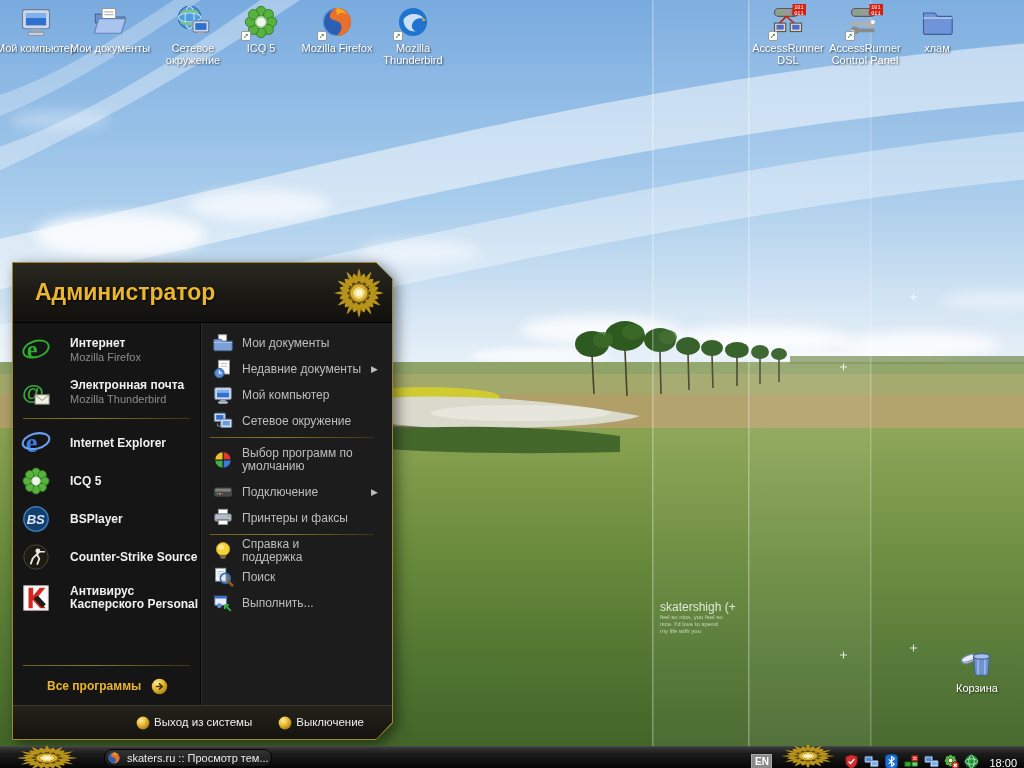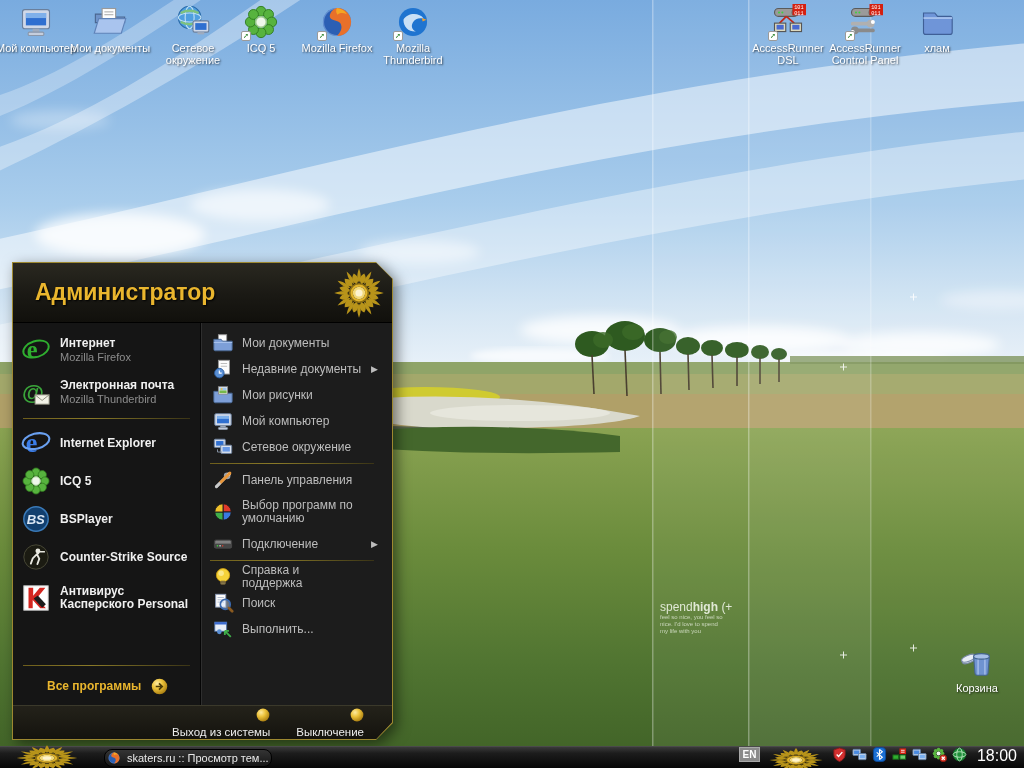--- a/index.html
+++ b/index.html
@@ -3,21 +3,21 @@
 <meta charset="utf-8">
 <style>
   * { margin:0; padding:0; box-sizing:border-box; }
   html,body { width:1024px; height:768px; overflow:hidden; font-family:"Liberation Sans",sans-serif; }
   .desktop { position:relative; width:1024px; height:768px; overflow:hidden; background:#7fb0e2; }
   .bg-svg { position:absolute; left:0; top:0; z-index:0; }
 
   
   .watermark { position:absolute; left:660px; top:600px; z-index:1; color:#eef3e6; opacity:.9; }
   .wm-title { font-size:12px; }
-  .wm-title b { font-weight:bold; }
+  .wm-title b { font-weight:normal; }
   .wm-lines { font-size:6px; line-height:7px; opacity:.8; }
 
   
   .d-icon { position:absolute; width:78px; display:flex; flex-direction:column; align-items:center; z-index:2; cursor:default; }
   .d-icon .glyph { position:relative; width:36px; height:36px; }
   .d-icon svg.main { width:36px; height:36px; }
   .badge { position:absolute; left:-2px; bottom:-1px; width:10px; height:10px; background:#fff; border:1px solid #9a9a9a; border-radius:2px; font-size:7px; line-height:8px; text-align:center; color:#1a7a1a; }
   .d-label { margin-top:2px; font-size:11px; color:#fff; text-align:center; text-shadow:1px 1px 2px rgba(0,0,0,.65); line-height:12px; }
   .nw .d-label { white-space:nowrap; }
 
@@ -26,52 +26,52 @@
   .menu-gold { position:absolute; inset:0; background:#9d8830; clip-path:polygon(0 0,364px 0,381px 17px,381px 461px,364px 478px,0 478px); }
   .menu-inner { position:absolute; inset:1px; background:#161616; clip-path:polygon(0 0,363px 0,379px 16px,379px 459px,363px 476px,0 476px); display:flex; flex-direction:column; }
   .m-header { position:relative; height:60px; background:linear-gradient(180deg,#2a2820 0%,#1a1914 55%,#11100c 100%); border-bottom:1px solid #000; flex:0 0 auto; }
   .m-user { position:absolute; left:22px; top:16px; font-size:23px; font-weight:bold; color:#eab62e; text-shadow:1px 1px 2px #000; }
   .m-header .hdr-sun { position:absolute; right:6px; top:3px; width:54px; height:54px; }
   .m-cols { flex:1; display:flex; min-height:0; }
   .m-left { width:187px; background:#151515; padding:6px 0 4px 8px; display:flex; flex-direction:column; }
   .m-div { width:2px; background:#050505; border-right:1px solid #2e2e2e; }
   .m-right { flex:1; background:#1c1c1c; padding:7px 4px 2px 6px; display:flex; flex-direction:column; }
 
-  .l-item { display:flex; align-items:center; gap:9px; height:40px; flex:0 0 auto; cursor:pointer; }
+  .l-item { display:flex; align-items:center; gap:19px; height:40px; flex:0 0 auto; cursor:pointer; }
   .l-item.h42 { height:42px; } .l-item.h44 { height:44px; }
   .l-item svg { width:30px; height:30px; flex:0 0 auto; }
   .l-label { font-size:12px; font-weight:bold; color:#f0f0f0; line-height:13px; }
   .l-sub { font-size:11px; color:#8d8d8d; margin-top:1px; }
   .sep { height:1px; margin:5px 10px 5px 2px; background:linear-gradient(90deg,#6d5e1c,#8a7a28 40%,#3a3416); flex:0 0 auto; }
   .spacer { flex:1; }
   .allprog { display:flex; align-items:center; gap:10px; height:30px; padding-left:26px; cursor:pointer; flex:0 0 auto; }
   .allprog .ap-label { font-size:12px; font-weight:bold; color:#eab62e; }
   .allprog svg { width:17px; height:17px; }
 
   .r-item { display:flex; align-items:center; gap:8px; height:26px; flex:0 0 auto; cursor:pointer; position:relative; padding-left:4px; }
   .r-item.h38 { height:38px; }
   .r-item svg { width:22px; height:22px; flex:0 0 auto; }
   .r-label { font-size:12px; color:#bdbdbd; line-height:13px; max-width:120px; }
   .r-item .sub-arrow { position:absolute; right:10px; color:#bdbdbd; font-size:9px; }
   .m-footer { flex:0 0 34px; background:linear-gradient(180deg,#24221a,#14130e); border-top:1px solid #3b392b; display:flex; align-items:center; justify-content:flex-end; gap:26px; padding-right:28px; }
-  .pw-btn { display:flex; align-items:flex-end; gap:4px; cursor:pointer;flex-direction:column; }
+  .pw-btn { display:flex; align-items:flex-start; gap:4px; cursor:pointer; }
   .pw-btn svg { width:14px; height:14px; }
   .pw-btn span { font-size:11.5px; color:#ededed; }
 
   
   .taskbar { position:absolute; left:0; bottom:0; width:1024px; height:22px; background:linear-gradient(180deg,#3a3a3a 0%,#1c1c1c 30%,#060606 100%); border-top:1px solid #4a4a4a; z-index:10; }
   .start-sun { position:absolute; left:14px; top:-3px; width:66px; height:28px; cursor:pointer; }
   .task-btn { position:absolute; left:104px; top:2px; height:18px; display:flex; align-items:center; gap:6px; padding:0 2px; background:linear-gradient(180deg,#343434,#161616); border:1px solid #000; border-radius:8px; cursor:pointer; }
   .task-btn svg { width:14px; height:14px; }
   .task-btn span { font-size:11px; color:#e8e8e8; white-space:nowrap; }
-  .tray { position:absolute; right:0; top:0; height:22px; display:flex; align-items:flex-start; gap:5px; padding-right:7px; }
+  .tray { position:absolute; right:0; top:0; height:22px; display:flex; align-items:flex-end; gap:5px; padding-right:7px; }
   .lang { width:21px; height:15px; background:#8a8a8a; border:1px solid #a8a8a8; color:#fff; font-size:10px; font-weight:bold; display:flex; align-items:center; justify-content:center; cursor:pointer; }
   .tray-sun { width:58px; height:26px; margin:0 2px; }
   .tray svg.ti { width:15px; height:15px; cursor:pointer; }
-  .clock { font-size:16px; color:#fff; margin-left:5px; }
+  .clock { font-size:11px; color:#fff; margin-left:5px; }
 </style>
 </head>
 <body>
 
 <svg width="0" height="0" style="position:absolute">
 <defs>
   <radialGradient id="gOrb" cx="35%" cy="30%" r="75%">
     <stop offset="0" stop-color="#fdeaa0"></stop>
         <stop offset="45%" stop-color="#ecc23a"></stop>
         <stop offset="100%" stop-color="#a87c10"></stop>
@@ -483,21 +483,21 @@
 
     <g stroke="#fff" opacity="0.85" stroke-width="1">
       <path d="M840 367 h7 M843.5 363.5 v7"></path>
       <path d="M910 297 h7 M913.5 293.5 v7"></path>
       <path d="M840 655 h7 M843.5 651.5 v7"></path>
       <path d="M910 648 h7 M913.5 644.5 v7"></path>
     </g>
   </svg>
 
   <div class="watermark">
-    <div class="wm-title"><span>spend</span><b>high</b> <span>(+</span></div>
+    <div class="wm-title"><span>skaters</span><b>high</b> <span>(+</span></div>
     <div class="wm-lines">
       <div>feel so nice, you feel so</div>
       <div>nice. I'd love to spend</div>
       <div>my life with you</div>
     </div>
   </div>
 
   <div class="d-icon nw" style="left:-3px;top:4px">
     <span class="glyph"><svg class="main">
           <use href="#sym-monitor"></use>
@@ -638,55 +638,49 @@
           </div>
           <div class="r-item">
             <svg>
                 <use href="#m-recent"></use>
               </svg>
             <span class="r-label">Недавние документы</span>
             <span class="sub-arrow">▶</span>
           </div>
           <div class="r-item">
             <svg>
-                <use href="#m-folderpics"></use>
-              </svg>
-            <span class="r-label">Мои рисунки</span>
-          </div>
-          <div class="r-item">
-            <svg>
                 <use href="#m-computer"></use>
               </svg>
             <span class="r-label">Мой компьютер</span>
           </div>
           <div class="r-item">
             <svg>
                 <use href="#m-network"></use>
               </svg>
             <span class="r-label">Сетевое окружение</span>
           </div>
           <div class="sep" style="margin:3px 14px 3px 2px"></div>
-          <div class="r-item">
-            <svg>
-                <use href="#m-controlpanel"></use>
-              </svg>
-            <span class="r-label">Панель управления</span>
-          </div>
           <div class="r-item h38">
             <svg>
                 <use href="#m-defaults"></use>
               </svg>
             <span class="r-label">Выбор программ по умолчанию</span>
           </div>
           <div class="r-item">
             <svg>
                 <use href="#m-connection"></use>
               </svg>
             <span class="r-label">Подключение</span>
             <span class="sub-arrow">▶</span>
+          </div>
+          <div class="r-item">
+            <svg>
+                <use href="#m-printer"></use>
+              </svg>
+            <span class="r-label">Принтеры и факсы</span>
           </div>
           <div class="sep" style="margin:3px 14px 3px 2px"></div>
           <div class="r-item">
             <svg>
                 <use href="#m-help"></use>
               </svg>
             <span class="r-label">Справка и поддержка</span>
           </div>
           <div class="r-item">
             <svg>

